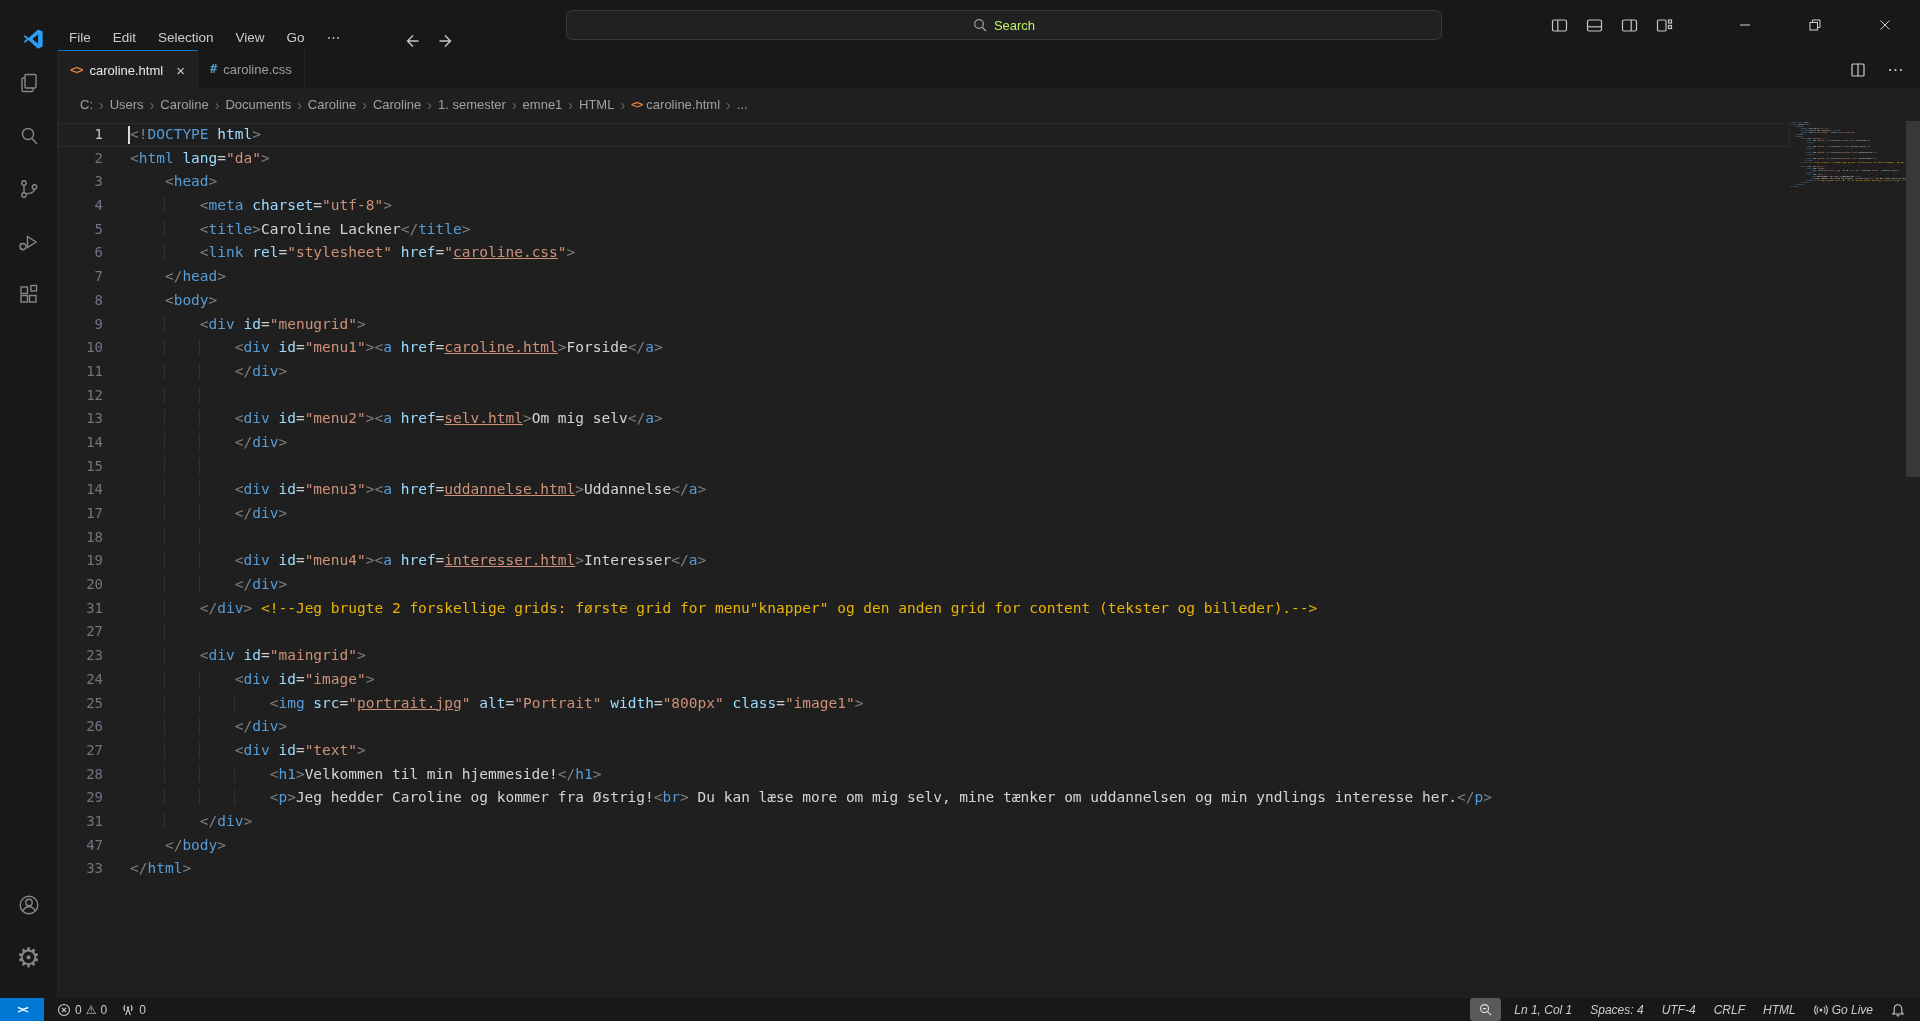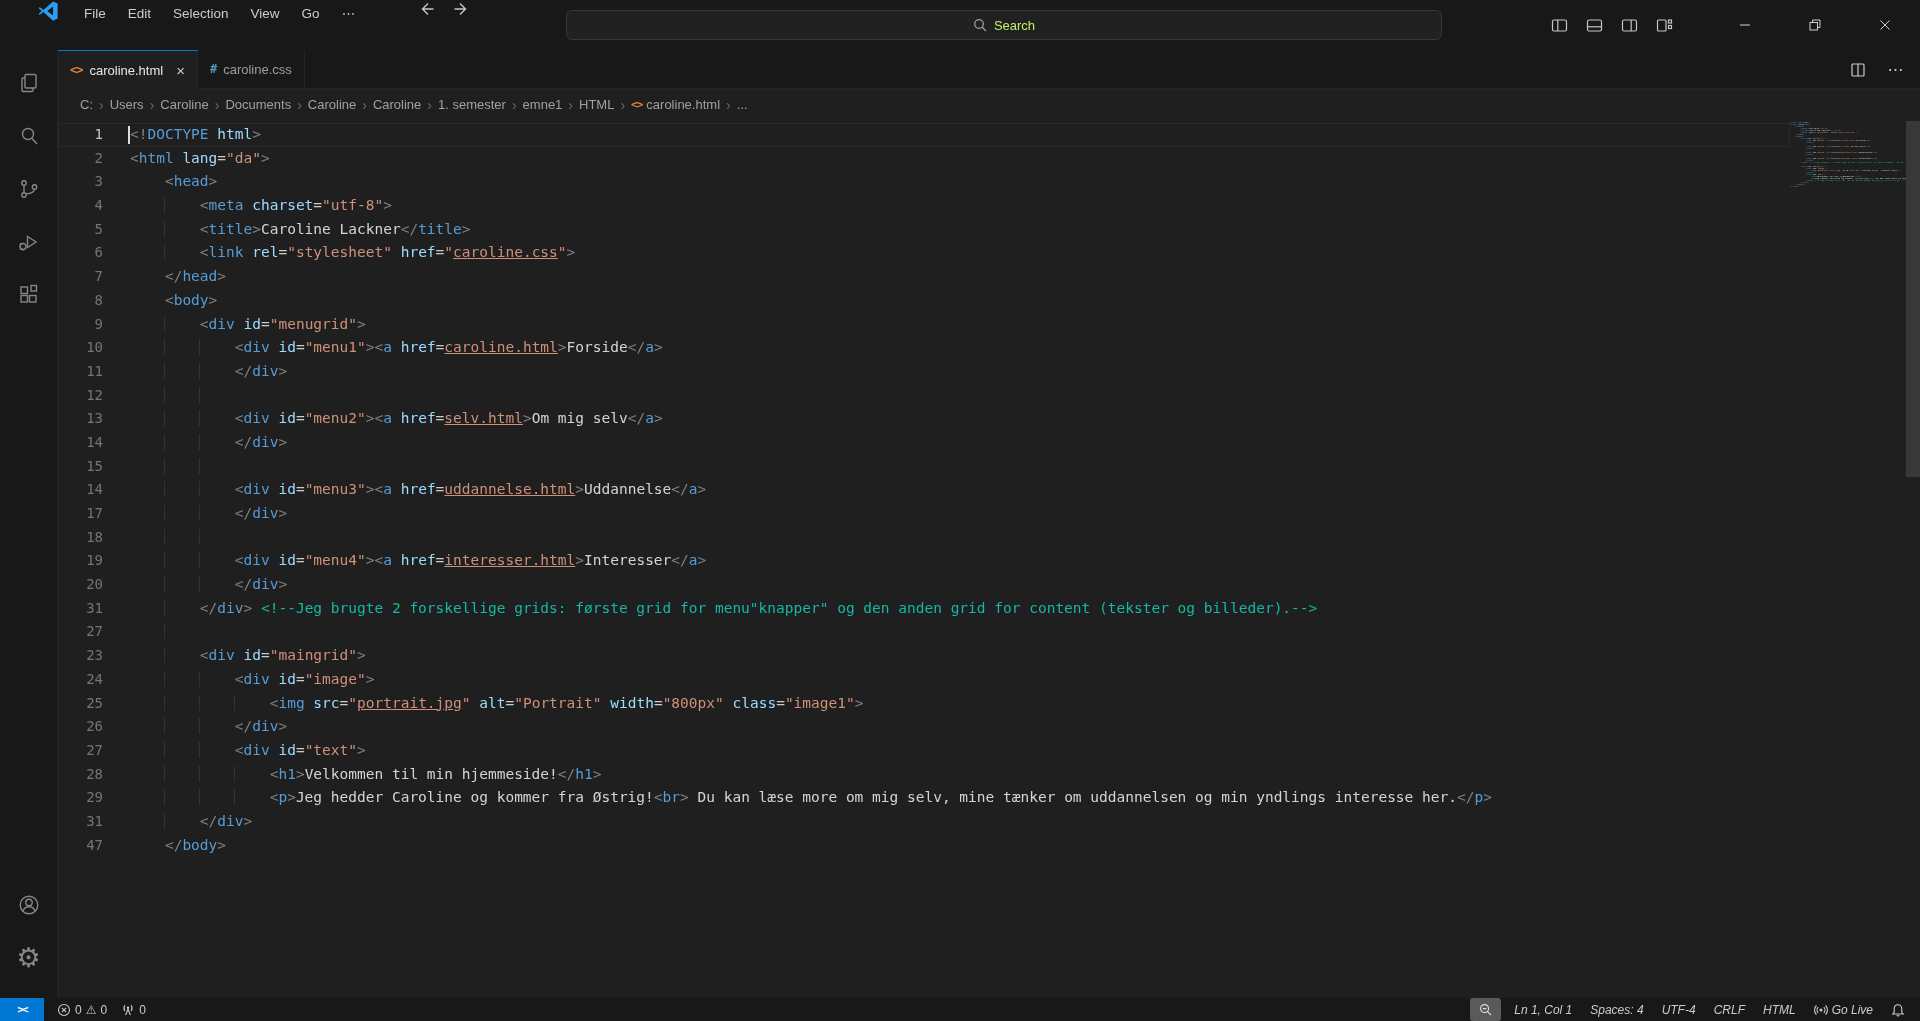--- a/index.html
+++ b/index.html
@@ -2,21 +2,21 @@
 <html><head>
 <meta charset="utf-8">
 <title></title>
 <style>
   * { margin:0; padding:0; box-sizing:border-box; }
   html,body { width:1920px; height:1021px; overflow:hidden; background:#1f1f1f;
               font-family:"Liberation Sans", sans-serif; }
 
   
   .titlebar { position:absolute; top:0; left:0; width:1920px; height:50px; background:#181818;
-              display:flex; align-items:flex-start; color:#cccccc;padding-left:15px; }
+              display:flex; align-items:flex-end; color:#cccccc; }
   .vscode-logo { width:22px; height:22px; margin:0 14px 0 22px; flex:none; }
   .menubar { display:flex; align-items:center; font-size:13.5px; }
   .menu-item { padding:5px 11px; border-radius:5px; cursor:default; }
   .nav-arrows { display:flex; align-items:center; margin-left:52px; gap:16px; }
   .nav-arrows svg { display:block; }
   .searchbox { position:absolute; left:566px; top:10px; width:876px; height:30px;
                background:#212121; border:1px solid #383838; border-radius:6px;
                display:flex; align-items:center; justify-content:center; gap:7px;
                color:#bef264; font-size:13px; }
   .tb-right { position:absolute; right:0; top:0; height:50px; display:flex; align-items:center; }
@@ -67,21 +67,21 @@
   .cursor { position:absolute; left:-2px; top:2.5px; width:1.5px; height:18px; background:#dcdcdc; }
   .ig { background-image:repeating-linear-gradient(to right,
         transparent 0, transparent calc(4ch - 1px), #323232 calc(4ch - 1px), #323232 4ch); }
   .tk-pun { color:#808080; }
   .tk-tag { color:#569cd6; }
   .tk-attr { color:#9cdcfe; }
   .tk-eq  { color:#cccccc; }
   .tk-str { color:#ce9178; }
   .tk-lnk { color:#ce9178; text-decoration:underline; }
   .tk-txt { color:#d4d4d4; }
-  .tk-com { color:#14b8a6;margin-top:23px; }
+  .tk-com { color:#eab308;margin-top:23px; }
 
   
   .minimap { position:absolute; right:14px; top:2px; width:116px; height:96%; overflow:hidden; }
   .mm-line { height:2px; line-height:2px; font-size:2.2px; font-family:"DejaVu Sans Mono",monospace;
              white-space:pre; overflow:hidden; }
   .vscroll { position:absolute; right:0; top:1px; width:14px; height:356px; background:rgba(121,121,121,0.28); }
 
   
   .statusbar { position:absolute; left:0; bottom:0; width:1920px; height:23px; background:#181818;
                display:flex; align-items:center; font-size:12px; color:#cccccc; }
@@ -415,20 +415,24 @@
         <div class="ln">29</div>
         <div class="lc"><span class="ig">            </span>    <span class="tk-pun">&lt;</span><span class="tk-tag">p</span><span class="tk-pun">&gt;</span><span class="tk-txt">Jeg hedder Caroline og kommer fra Østrig!</span><span class="tk-pun">&lt;</span><span class="tk-tag">br</span><span class="tk-pun">&gt;</span><span class="tk-txt"> Du kan læse more om mig selv, mine tænker om uddannelsen og min yndlings interesse her.</span><span class="tk-pun">&lt;/</span><span class="tk-tag">p</span><span class="tk-pun">&gt;</span></div>
       </div>
       <div class="line">
         <div class="ln">31</div>
         <div class="lc"><span class="ig">    </span>    <span class="tk-pun">&lt;/</span><span class="tk-tag">div</span><span class="tk-pun">&gt;</span></div>
       </div>
       <div class="line">
         <div class="ln">47</div>
         <div class="lc">    <span class="tk-pun">&lt;/</span><span class="tk-tag">body</span><span class="tk-pun">&gt;</span></div>
+      </div>
+      <div class="line">
+        <div class="ln">33</div>
+        <div class="lc"><span class="tk-pun">&lt;/</span><span class="tk-tag">html</span><span class="tk-pun">&gt;</span></div>
       </div>
     </div>
   <div class="minimap">
     <div>
         <div class="mm-line"><div class="mm-lc"><span class="tk-pun">&lt;!</span><span class="tk-tag">DOCTYPE</span><span class="tk-txt"> </span><span class="tk-attr">html</span><span class="tk-pun">&gt;</span></div></div>
         <div class="mm-line"><div class="mm-lc"><span class="tk-pun">&lt;</span><span class="tk-tag">html</span><span class="tk-txt"> </span><span class="tk-attr">lang</span><span class="tk-eq">=</span><span class="tk-str">"da"</span><span class="tk-pun">&gt;</span></div></div>
         <div class="mm-line"><div class="mm-lc">    <span class="tk-pun">&lt;</span><span class="tk-tag">head</span><span class="tk-pun">&gt;</span></div></div>
         <div class="mm-line"><div class="mm-lc">        <span class="tk-pun">&lt;</span><span class="tk-tag">meta</span><span class="tk-txt"> </span><span class="tk-attr">charset</span><span class="tk-eq">=</span><span class="tk-str">"utf-8"</span><span class="tk-pun">&gt;</span></div></div>
         <div class="mm-line"><div class="mm-lc">        <span class="tk-pun">&lt;</span><span class="tk-tag">title</span><span class="tk-pun">&gt;</span><span class="tk-txt">Caroline Lackner</span><span class="tk-pun">&lt;/</span><span class="tk-tag">title</span><span class="tk-pun">&gt;</span></div></div>
         <div class="mm-line"><div class="mm-lc">        <span class="tk-pun">&lt;</span><span class="tk-tag">link</span><span class="tk-txt"> </span><span class="tk-attr">rel</span><span class="tk-eq">=</span><span class="tk-str">"stylesheet"</span><span class="tk-txt"> </span><span class="tk-attr">href</span><span class="tk-eq">=</span><span class="tk-str">"</span><span class="tk-lnk">caroline.css</span><span class="tk-str">"</span><span class="tk-pun">&gt;</span></div></div>

